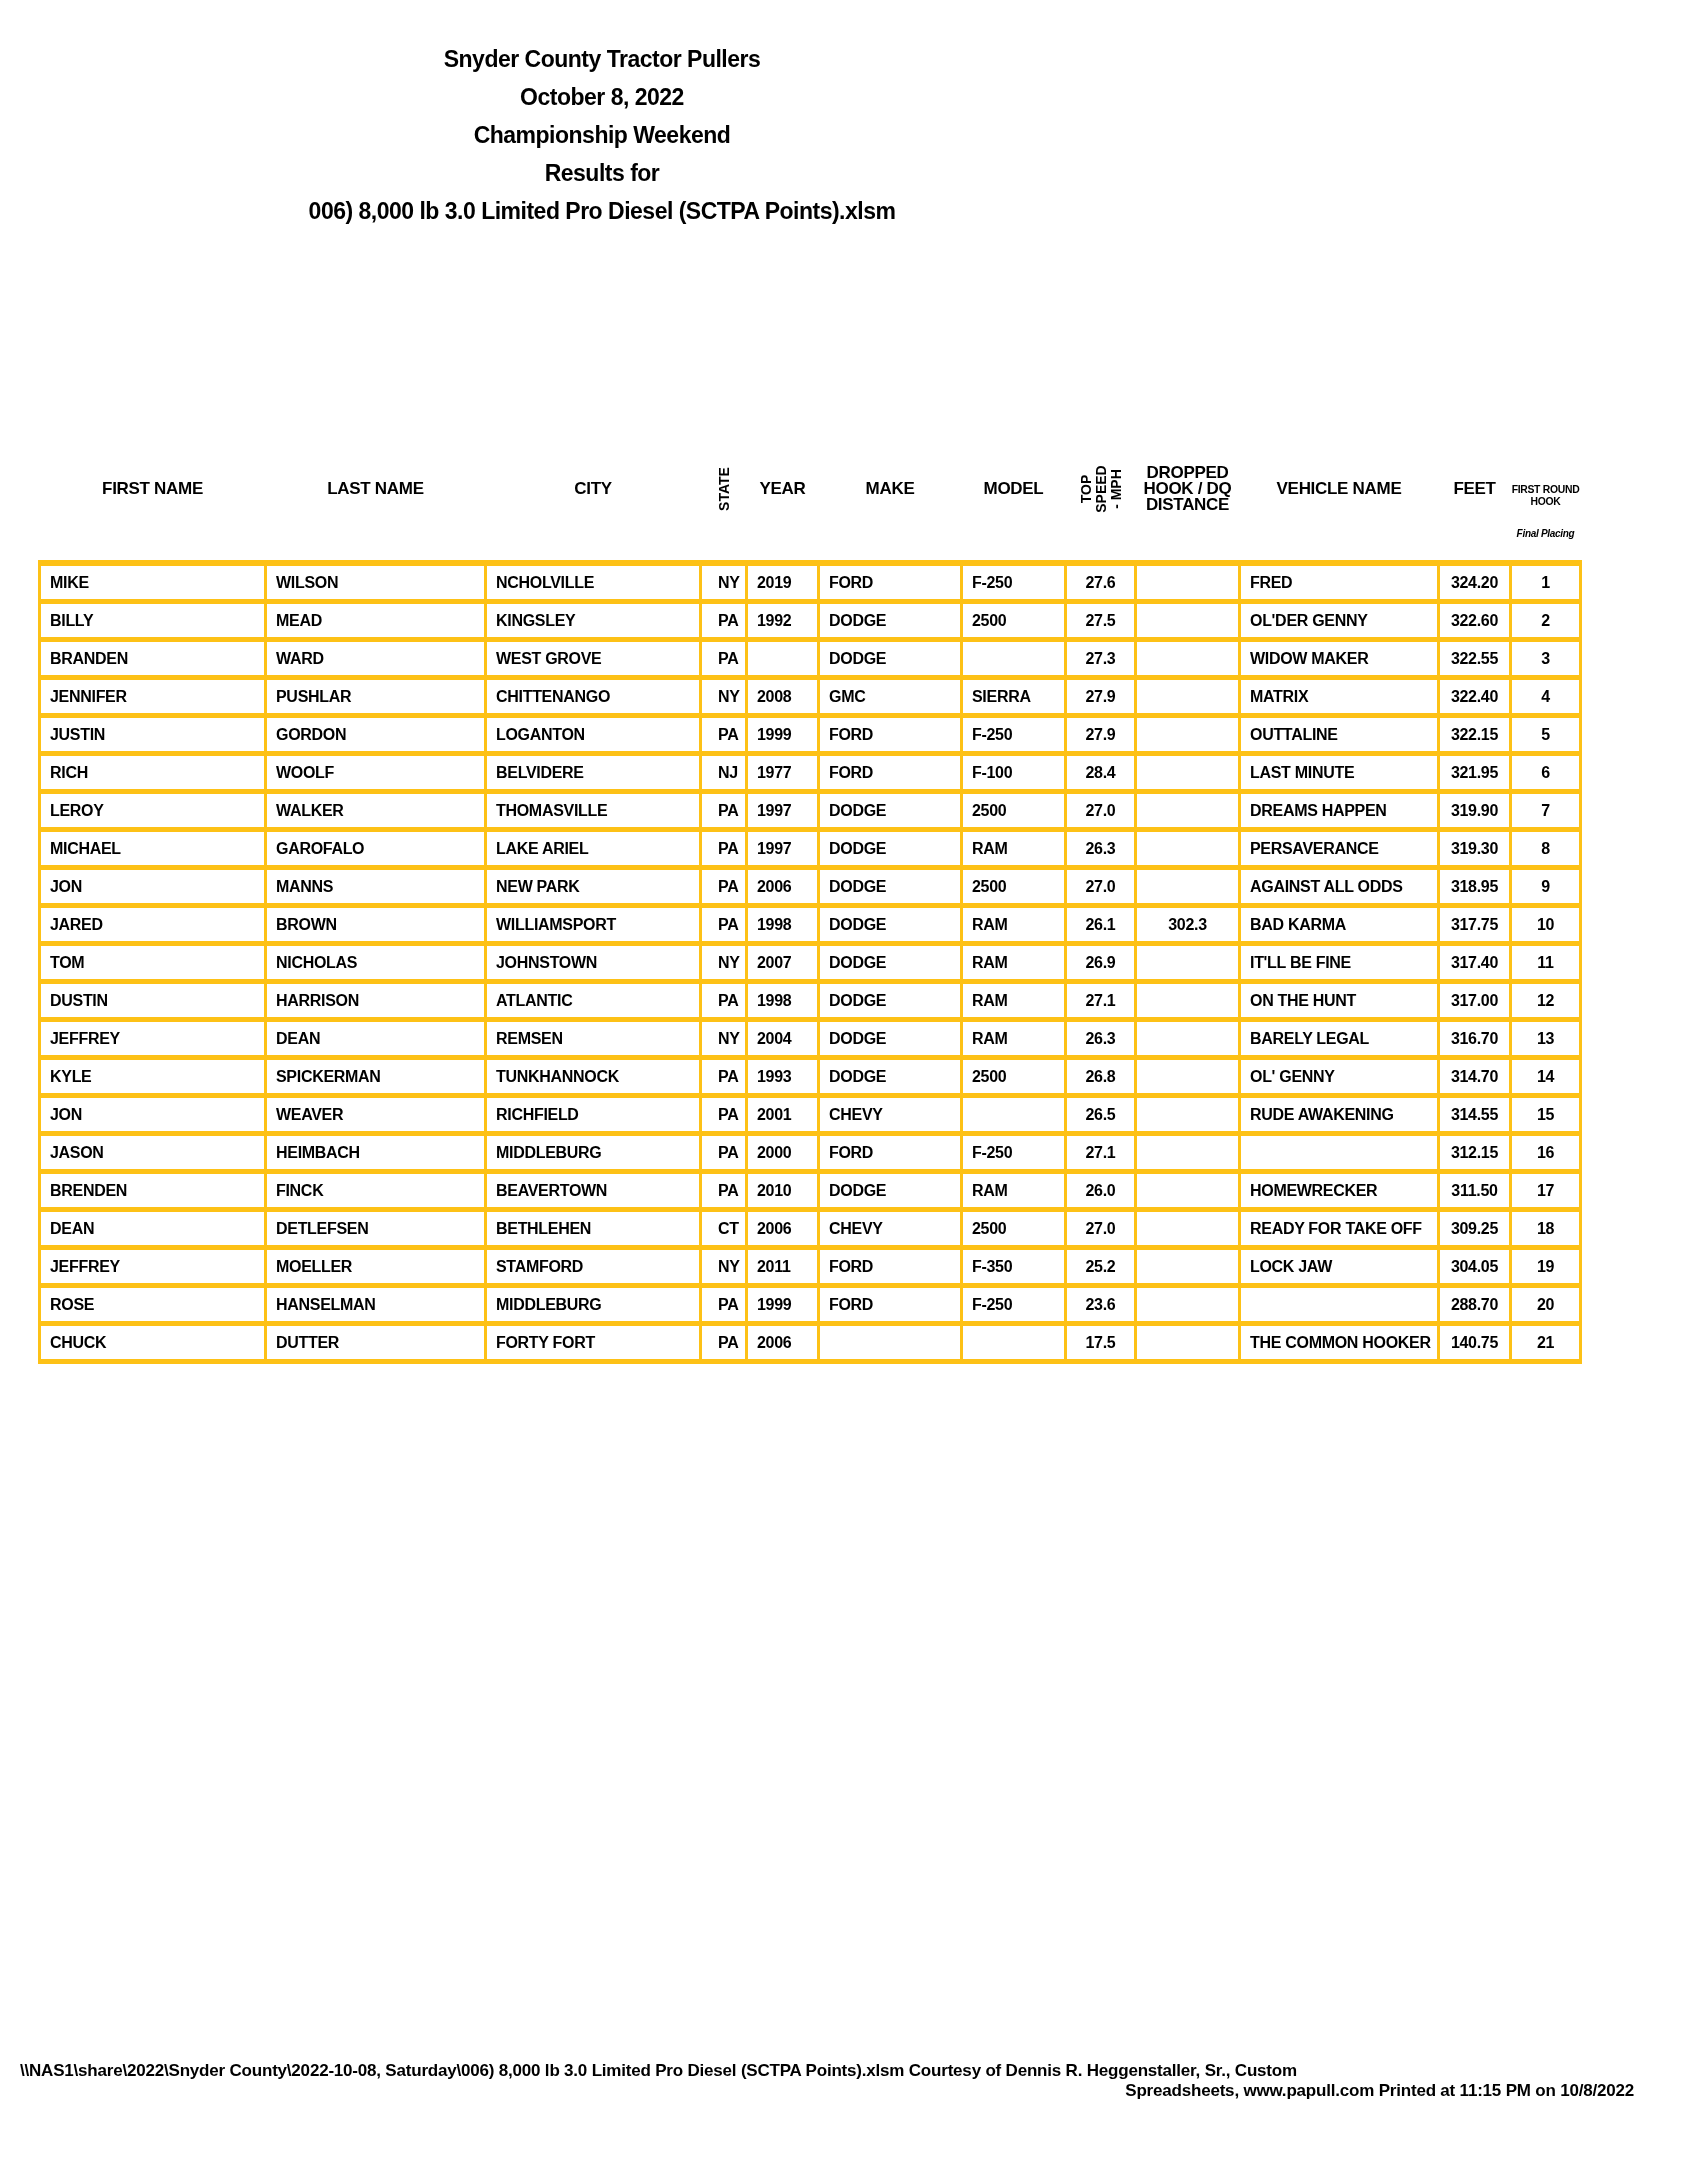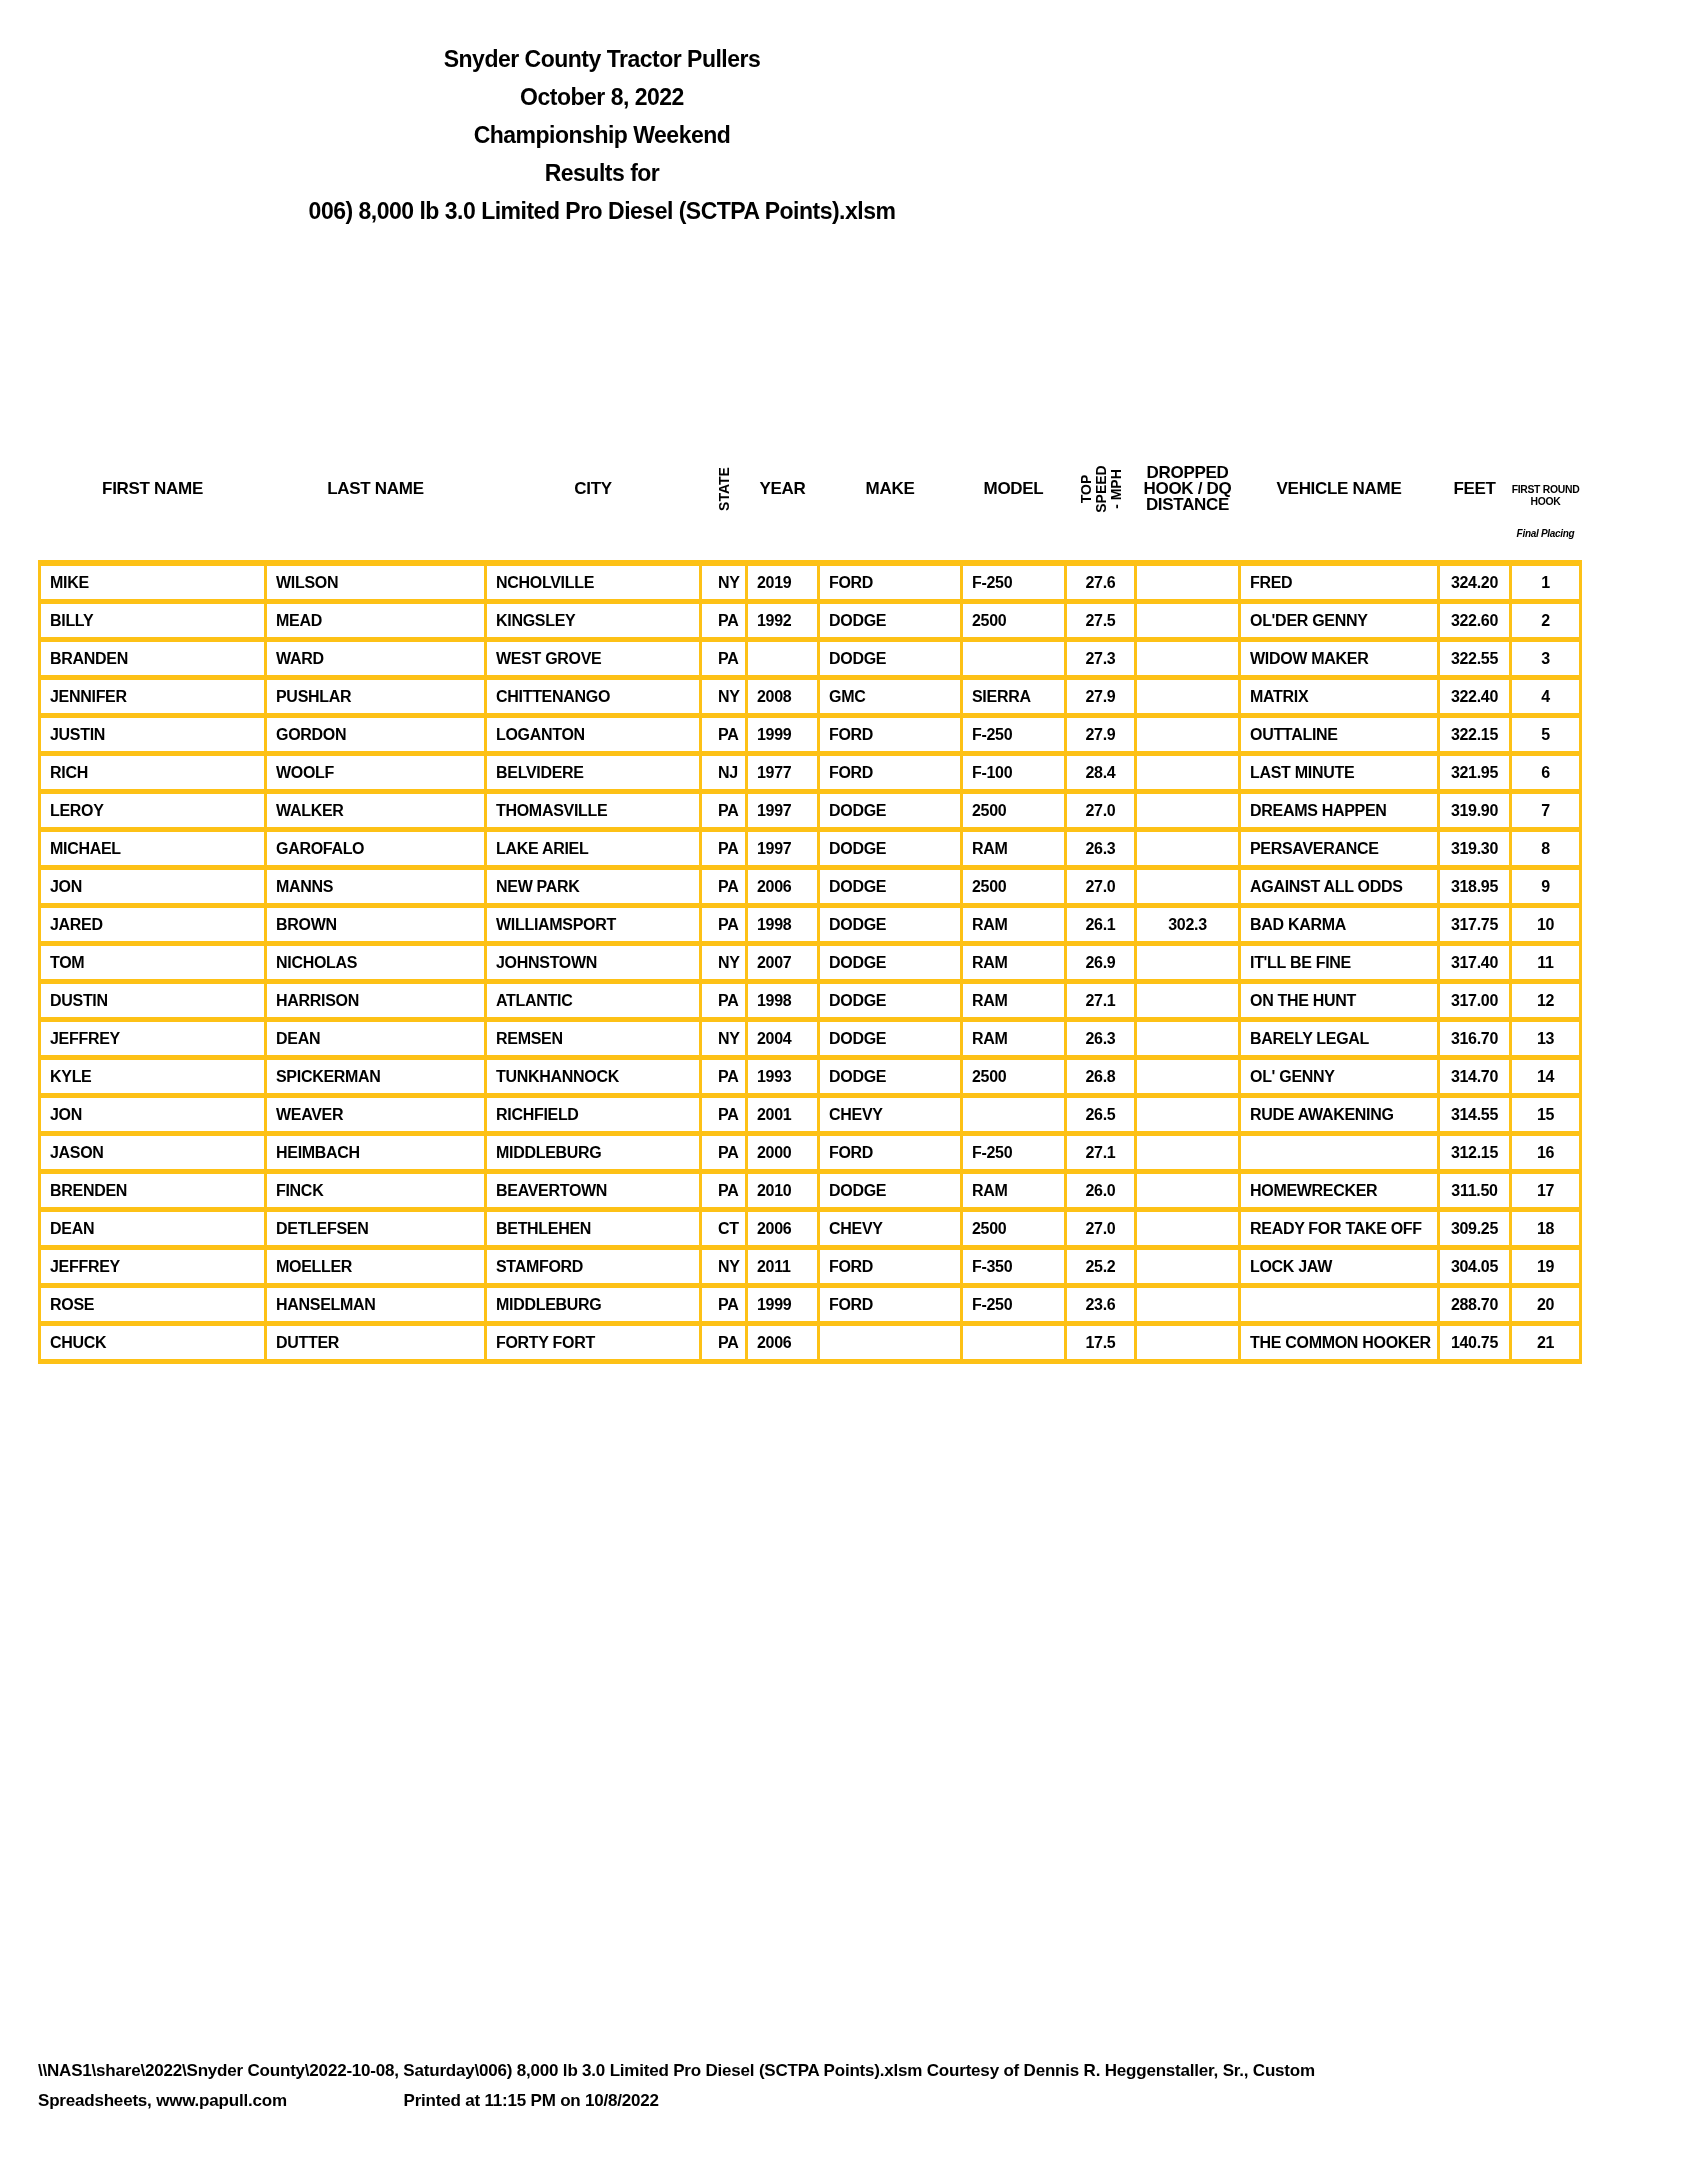--- a/index.html
+++ b/index.html
@@ -78,29 +78,29 @@
     font-size: 14px;
     line-height: 15px;
     letter-spacing: 0;
   }
   .hdr-small { font-size: 13px; line-height: 16px; margin-left: 28px; }
   .hdr-tiny  { font-size: 10.4px; line-height: 12px; display:block;margin-top:46px; }
   .hdr-sub   { font-size: 10px;  line-height: 12px; display:block;font-style:italic; }
   
   .footer {
     position: absolute;
-    left: 38px;
+    left: 20px;
     top: 2061px;
     width: 1614px;
     font-weight: bold;
     font-size: 17px;
     letter-spacing: -0.2px;
   }
   .footer-line1 { white-space: nowrap; }
-  .footer-line2 { margin-top: 10px; white-space: nowrap; }
+  .footer-line2 { margin-top: 0; white-space: nowrap; text-align: right; }
   .footer-left  { display: inline-block; width: 361px; }
 </style>
 </head>
 <body>
 
 <div class="page">
 
   <div class="titles">
     <div class="title-line">Snyder County Tractor Pullers</div>
     <div class="title-line">October 8, 2022</div>

